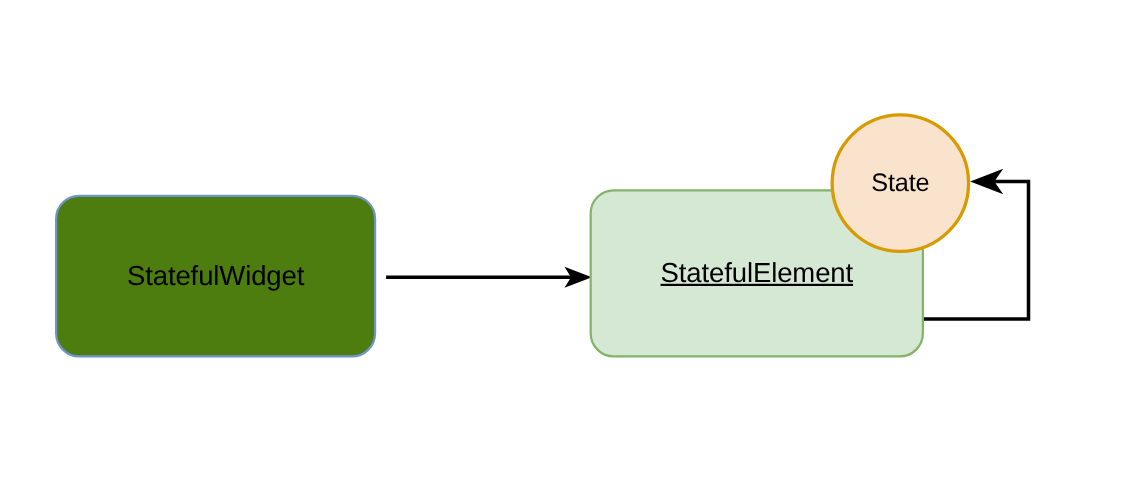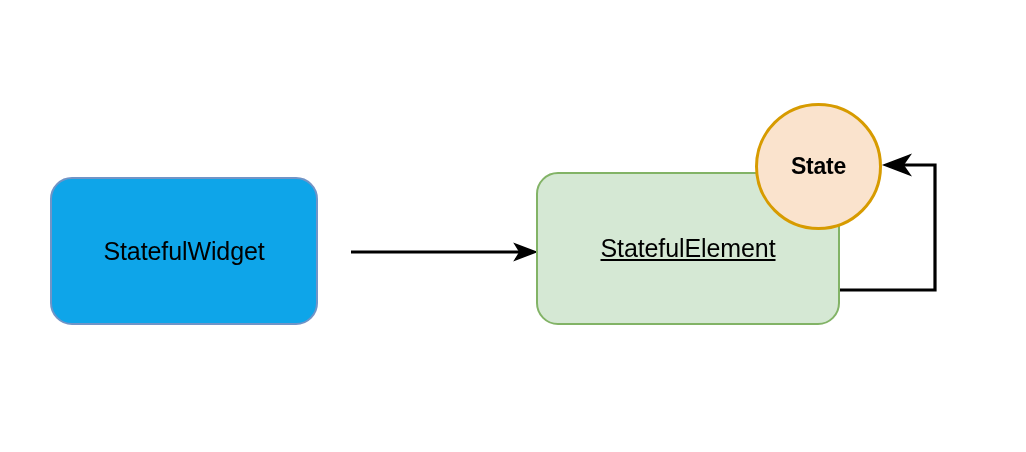--- a/index.html
+++ b/index.html
@@ -37,23 +37,23 @@
   }
   .node-label {
     display: block;
     line-height: 1.15;
     color: #000000;
   }
   
   #node-stateful-widget {
     left: 50px;
     top: 177px;
-    width: 268px;
+    width: 292px;
     height: 148px;
-    background: #0ea5e9;
+    background: #4d7c0f;
     border: 2px solid #7094c7;
     border-radius: 22px;
   }
   #node-stateful-widget .node-label {
     font-size: 25px;
     letter-spacing: -0.1px;
   }
   
   #node-stateful-element {
     left: 536px;
@@ -75,21 +75,21 @@
     top: 103px;
     width: 127px;
     height: 127px;
     background: #fae3cd;
     border: 3px solid #d79b00;
     border-radius: 50%;
     z-index: 5;
   }
   #node-state .node-label {
     font-size: 23px;
-    font-weight: bold;
+    font-weight: normal;
     letter-spacing: -0.2px;
   }
 </style>
 </head>
 <body>
 
 <div id="diagram-canvas">
 
   <svg class="edge-layer" viewBox="0 0 1026 452" width="1026" height="452" xmlns="http://www.w3.org/2000/svg">
 

